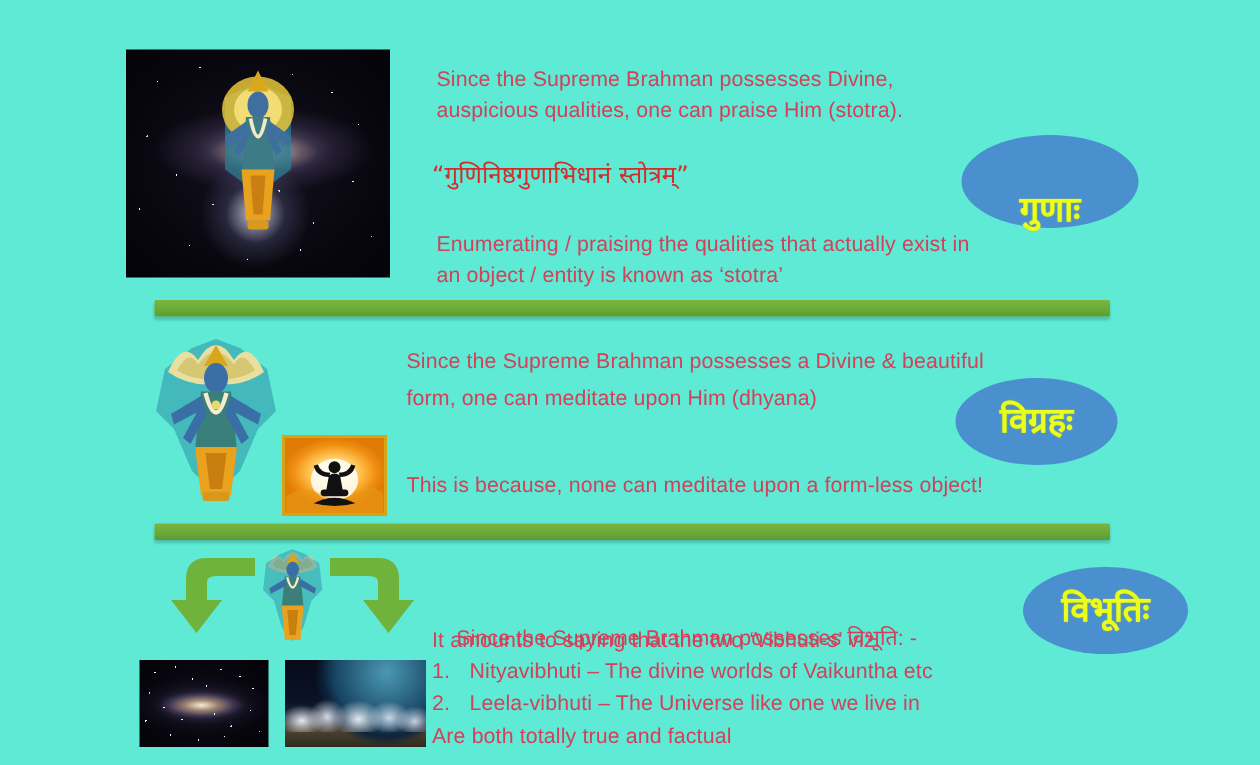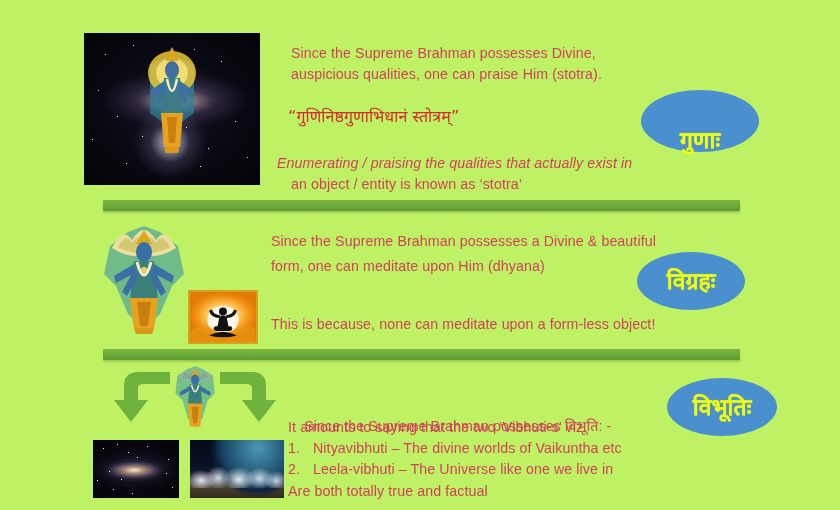--- a/index.html
+++ b/index.html
@@ -7,21 +7,21 @@
     padding: 0;
     background: #ffffff;
   }
   body {
     font-family: "Liberation Sans", sans-serif;
   }
   #slide {
     position: relative;
     width: 840px;
     height: 510px;
-    background: #bef264;
+    background: #5eead4;
     overflow: hidden;
   }
 
   
   .txt {
     position: absolute;
     color: #d1425a;
     font-size: 14.2px;
     line-height: 20px;
     white-space: pre;
@@ -170,21 +170,21 @@
 
       <rect x="29" y="104" width="14" height="6" rx="2" fill="#d99a18"></rect>
     </svg>
   </div>
 
   <div class="txt" style="left:291px; top:43px;">Since the Supreme Brahman possesses Divine,</div>
   <div class="txt" style="left:291px; top:64px;">auspicious qualities, one can praise Him (stotra).</div>
 
   <div class="txt sanskrit" style="left:288px; top:107px;">“गुणिनिष्ठगुणाभिधानं स्तोत्रम्”</div>
 
-  <div class="txt" style="left:277px; top:153px;font-style:italic;">Enumerating / praising the qualities that actually exist in</div>
+  <div class="txt" style="left:291px; top:153px;">Enumerating / praising the qualities that actually exist in</div>
   <div class="txt" style="left:291px; top:174px;text-align:right;">an object / entity is known as ‘stotra’</div>
 
   <div class="badge" style="left:641px; top:90px; width:118px; height:62px;align-items:flex-end;">
     <span>गुणाः</span>
   </div>
 
   <div class="divider" style="left:103px; top:200px; width:637px;"></div>
 
   <svg class="vishnu" style="left:88px; top:218px; width:112px; height:118px;" viewBox="0 0 112 118">
 
@@ -273,17 +273,17 @@
   <div class="txt" style="left:288px; top:417px;">It amounts to saying that the two ‘Vibhuti-s’ viz.</div>
 
   <div class="txt" style="left:288px; top:438px;">1.</div>
   <div class="txt" style="left:313px; top:438px;">Nityavibhuti – The divine worlds of Vaikuntha etc</div>
 
   <div class="txt" style="left:288px; top:459px;">2.</div>
   <div class="txt" style="left:313px; top:459px;">Leela-vibhuti – The Universe like one we live in</div>
 
   <div class="txt" style="left:288px; top:481px;text-align:center;">Are both totally true and factual</div>
 
-  <div class="badge" style="left:667px; top:378px; width:110px; height:58px;">
+  <div class="badge" style="left:682px; top:378px; width:110px; height:58px;">
     <span>विभूतिः</span>
   </div>
 
 </div>
 
 </body></html>

